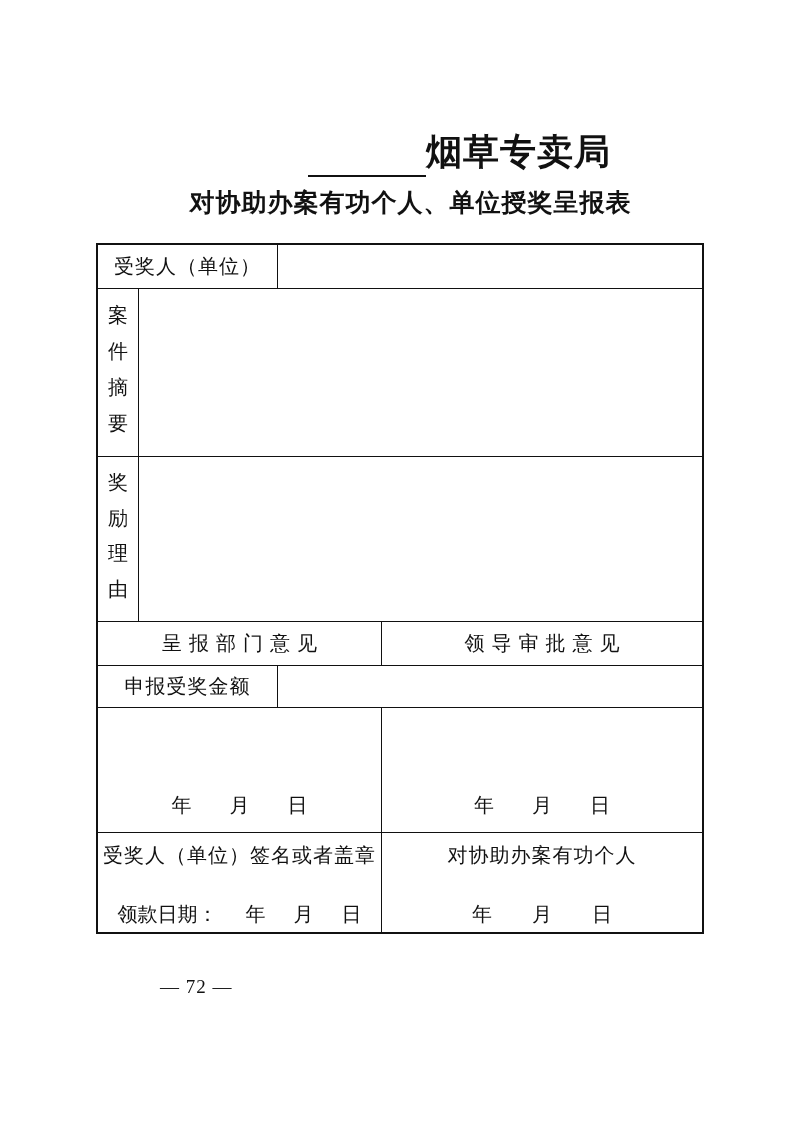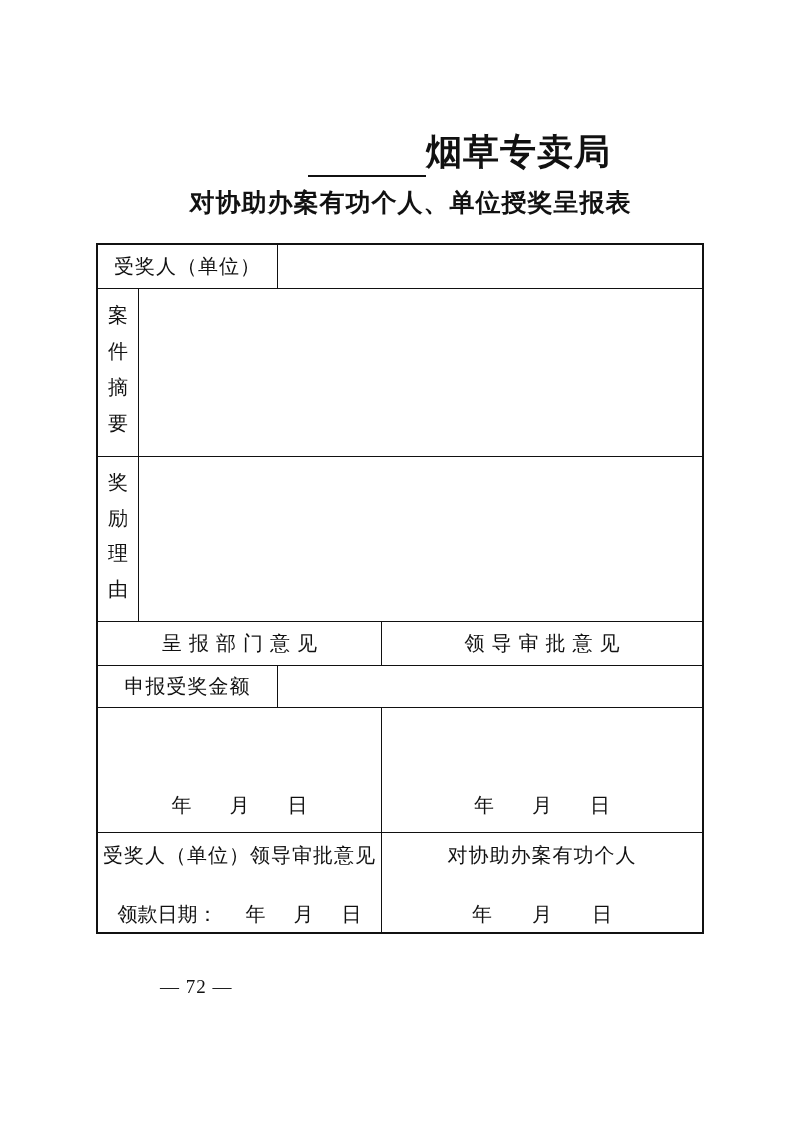--- a/index.html
+++ b/index.html
@@ -129,21 +129,21 @@
       </div>
       <div class="col-right opinion-body">
         <span>年</span>
         <span>月</span>
         <span>日</span>
       </div>
     </div>
 
     <div class="row">
       <div class="col-left cell-r sig-cell">
-        <div class="sig-line1">受奖人（单位）领导审批意见</div>
+        <div class="sig-line1">受奖人（单位）签名或者盖章</div>
         <div class="sig-line2 left-style">
           <span>领款日期：</span>
           <span>年</span>
           <span>月</span>
           <span>日</span>
         </div>
       </div>
       <div class="col-right sig-cell">
         <div class="sig-line1">对协助办案有功个人</div>
         <div class="sig-line2 right-style">

